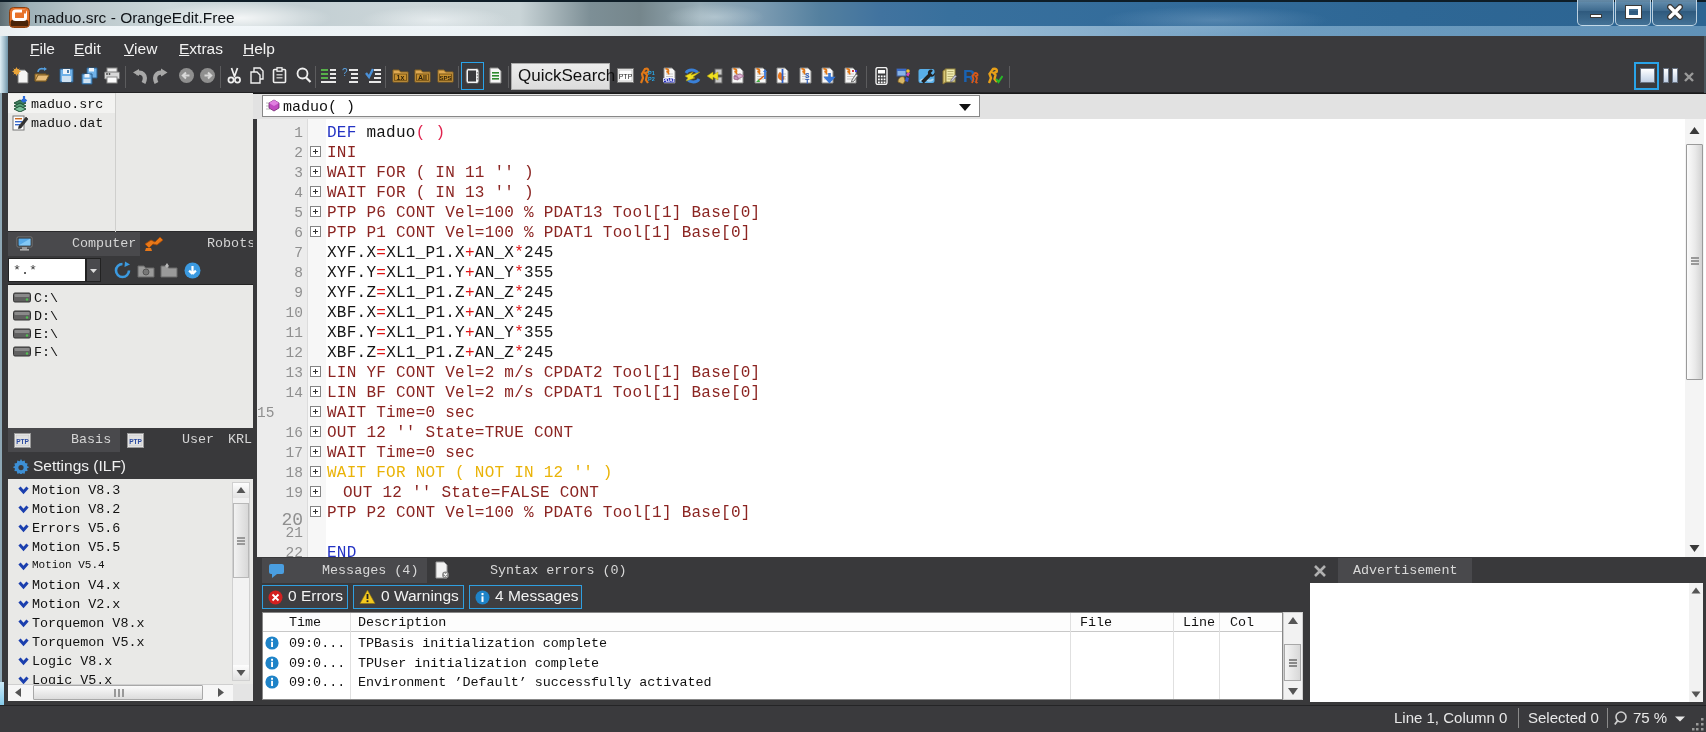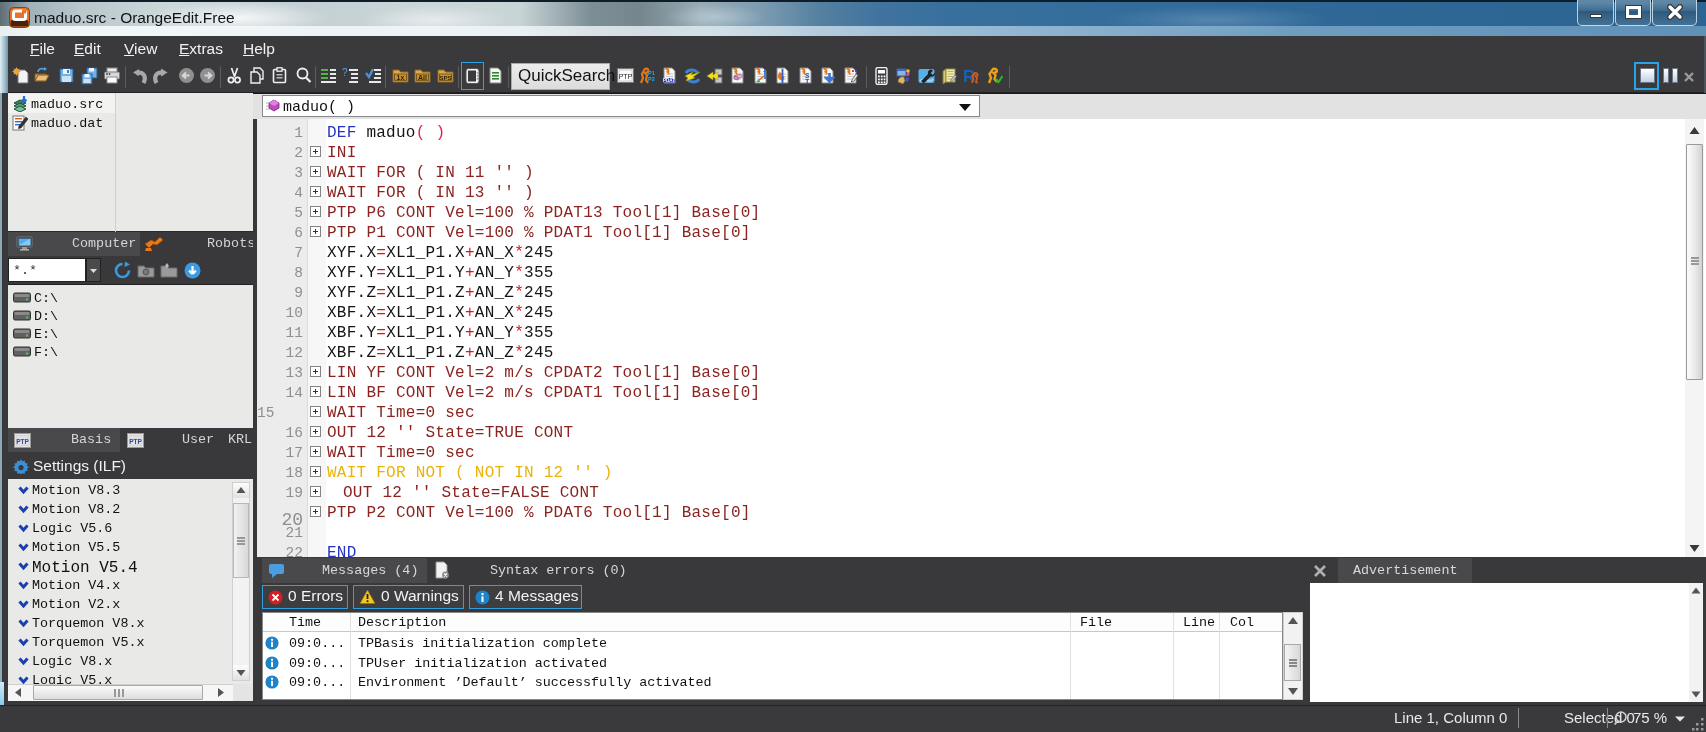--- a/index.html
+++ b/index.html
@@ -401,29 +401,29 @@
     <path d="M1.5 1.5 l4 4.5 4-4.5" stroke="#1b3fae" stroke-width="3" fill="none"></path>
   </svg>
 <div style="position:absolute;left:32px;top:482px;font-size:13.4px;color:#111;"><span class="mono">Motion V8.3</span></div>
 <svg style="position:absolute;left:18px;top:505px" width="11" height="9">
     <path d="M1.5 1.5 l4 4.5 4-4.5" stroke="#1b3fae" stroke-width="3" fill="none"></path>
   </svg>
 <div style="position:absolute;left:32px;top:501px;font-size:13.4px;color:#111;"><span class="mono">Motion V8.2</span></div>
 <svg style="position:absolute;left:18px;top:524px" width="11" height="9">
     <path d="M1.5 1.5 l4 4.5 4-4.5" stroke="#1b3fae" stroke-width="3" fill="none"></path>
   </svg>
-<div style="position:absolute;left:32px;top:520px;font-size:13.4px;color:#111;"><span class="mono">Logic V5.6</span></div>
+<div style="position:absolute;left:32px;top:520px;font-size:13.4px;color:#111;"><span class="mono">Errors V5.6</span></div>
 <svg style="position:absolute;left:18px;top:543px" width="11" height="9">
     <path d="M1.5 1.5 l4 4.5 4-4.5" stroke="#1b3fae" stroke-width="3" fill="none"></path>
   </svg>
 <div style="position:absolute;left:32px;top:539px;font-size:13.4px;color:#111;"><span class="mono">Motion V5.5</span></div>
 <svg style="position:absolute;left:18px;top:562px" width="11" height="9">
     <path d="M1.5 1.5 l4 4.5 4-4.5" stroke="#1b3fae" stroke-width="3" fill="none"></path>
   </svg>
-<div style="position:absolute;left:32px;top:558px;font-size:16px;color:#111;"><span class="mono">Motion V5.4</span></div>
+<div style="position:absolute;left:32px;top:558px;font-size:11px;color:#111;"><span class="mono">Motion V5.4</span></div>
 <svg style="position:absolute;left:18px;top:581px" width="11" height="9">
     <path d="M1.5 1.5 l4 4.5 4-4.5" stroke="#1b3fae" stroke-width="3" fill="none"></path>
   </svg>
 <div style="position:absolute;left:32px;top:577px;font-size:13.4px;color:#111;"><span class="mono">Motion V4.x</span></div>
 <svg style="position:absolute;left:18px;top:600px" width="11" height="9">
     <path d="M1.5 1.5 l4 4.5 4-4.5" stroke="#1b3fae" stroke-width="3" fill="none"></path>
   </svg>
 <div style="position:absolute;left:32px;top:596px;font-size:13.4px;color:#111;"><span class="mono">Motion V2.x</span></div>
 <svg style="position:absolute;left:18px;top:619px" width="11" height="9">
     <path d="M1.5 1.5 l4 4.5 4-4.5" stroke="#1b3fae" stroke-width="3" fill="none"></path>
@@ -663,21 +663,21 @@
     <rect x="6.1" y="5.8" width="1.9" height="5.2" fill="#fff"></rect>
   </svg>
 <div style="position:absolute;left:289px;top:635.0px;font-size:13.4px;color:#111;"><span class="mono">09:0...</span></div>
 <div style="position:absolute;left:358px;top:635.0px;font-size:13.4px;color:#111;"><span class="mono">TPBasis initialization complete</span></div>
 <svg style="position:absolute;left:265px;top:655.5px" width="14" height="14">
     <circle cx="7" cy="7" r="6.6" fill="#1e83c8"></circle>
     <rect x="6.1" y="2.8" width="1.9" height="2" fill="#fff"></rect>
     <rect x="6.1" y="5.8" width="1.9" height="5.2" fill="#fff"></rect>
   </svg>
 <div style="position:absolute;left:289px;top:654.5px;font-size:13.4px;color:#111;"><span class="mono">09:0...</span></div>
-<div style="position:absolute;left:358px;top:654.5px;font-size:13.4px;color:#111;"><span class="mono">TPUser initialization activated</span></div>
+<div style="position:absolute;left:358px;top:654.5px;font-size:13.4px;color:#111;"><span class="mono">TPUser initialization complete</span></div>
 <svg style="position:absolute;left:265px;top:675.0px" width="14" height="14">
     <circle cx="7" cy="7" r="6.6" fill="#1e83c8"></circle>
     <rect x="6.1" y="2.8" width="1.9" height="2" fill="#fff"></rect>
     <rect x="6.1" y="5.8" width="1.9" height="5.2" fill="#fff"></rect>
   </svg>
 <div style="position:absolute;left:289px;top:674.0px;font-size:13.4px;color:#111;"><span class="mono">09:0...</span></div>
 <div style="position:absolute;left:358px;top:674.0px;font-size:13.4px;color:#111;"><span class="mono">Environment ’Default’ successfully activated</span></div>
 <div style="position:absolute;left:1283px;top:612px;width:20px;height:88px;background:#f2f2f2;border:1px solid #cfcfcf"></div>
 <div style="position:absolute;left:1284px;top:613px;width:18px;height:16px;">
     <svg width="18" height="16">
@@ -708,21 +708,21 @@
   </div>
 <div style="position:absolute;left:1689px;top:687px;width:14px;height:14px;">
     <svg width="14" height="14">
       <path d="M7 10.5 l4.5-6 h-9 z" fill="#555"></path>
     </svg>
   </div>
 <div style="position:absolute;left:0;top:682px;width:4px;height:34px;background:linear-gradient(#cdeaf8,#8fd0ee 60%,#5aa8d0)"></div>
 <div style="position:absolute;left:0;top:705px;width:1706px;height:27px;background:#3a3a3d;border-top:1px solid #242426"></div>
 <div style="position:absolute;left:1394px;top:709px;font-size:15px;color:#e8e8e8;">Line 1, Column 0</div>
 <div style="position:absolute;left:1518px;top:708px;width:1px;height:20px;background:#8a8a8a"></div>
-<div style="position:absolute;left:1528px;top:709px;font-size:15px;color:#e8e8e8;margin-left:36px;">Selected 0</div>
+<div style="position:absolute;left:1528px;top:709px;font-size:15px;color:#e8e8e8;">Selected 0</div>
 <div style="position:absolute;left:1607px;top:708px;width:1px;height:20px;background:#8a8a8a"></div>
 <svg style="position:absolute;left:1613px;top:710px" width="17" height="17">
     <circle cx="8" cy="7" r="5" fill="none" stroke="#d0d0d0" stroke-width="1.6"></circle>
     <path d="M4.8 10.5 l-3 4" stroke="#d0d0d0" stroke-width="1.8"></path>
   </svg>
 <div style="position:absolute;left:1633px;top:709px;font-size:15px;color:#e8e8e8;">75 %</div>
 <svg style="position:absolute;left:1672px;top:714px" width="16" height="10">
     <path d="M3 2.5 l5 5 5-5 z" fill="#e8e8e8"></path>
   </svg>
 <svg style="position:absolute;left:1692px;top:718px" width="13" height="13">

